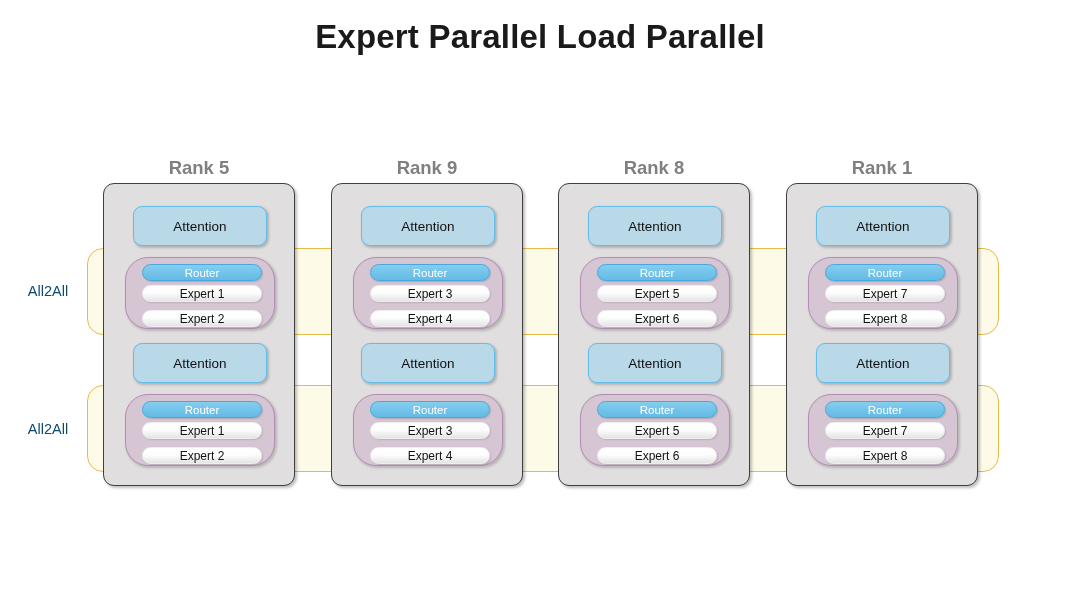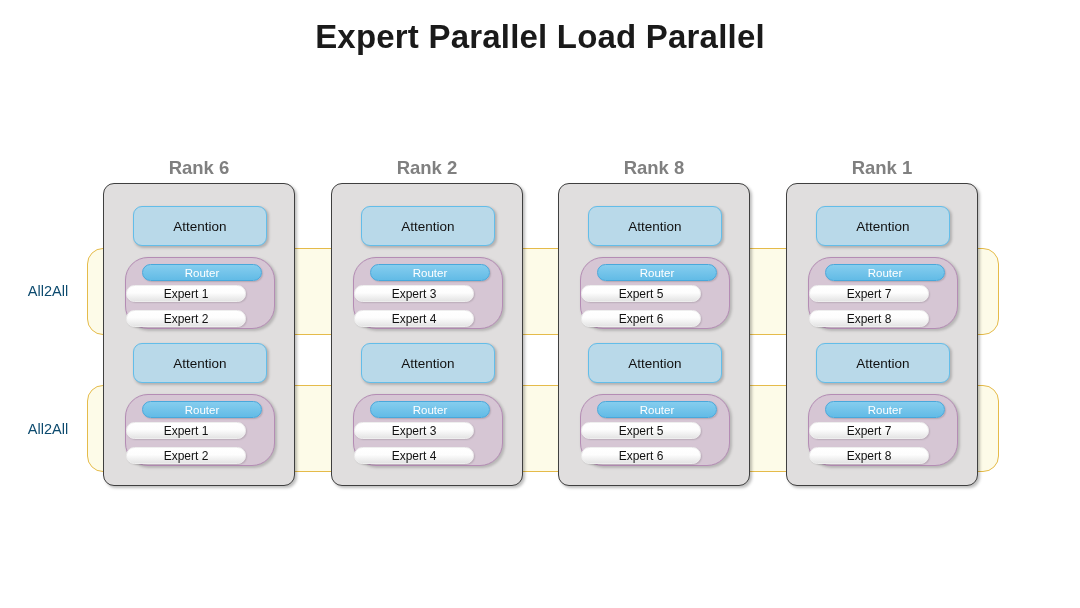--- a/index.html
+++ b/index.html
@@ -135,21 +135,21 @@
     display: flex;
     align-items: center;
     justify-content: center;
     font-size: 11.5px;
     color: #ffffff;
     box-shadow: 1px 1px 1.5px rgba(0,0,0,0.16);
   }
 
   .expert-pill {
     position: absolute;
-    left: 0;
+    left: 16px;
     width: 120px;
     height: 17px;
     box-sizing: border-box;
     background: linear-gradient(180deg, #ffffff 0%, #fdfdfd 45%, #e4e4e4 100%);
     border: 1px solid #eeeeee;
     border-radius: 9px;
     display: flex;
     align-items: center;
     justify-content: center;
     font-size: 12px;
@@ -163,37 +163,37 @@
 <body>
 
 <div id="page-title">Expert Parallel Load Parallel</div>
 
 <div class="a2a-band" id="a2a-band-0"></div>
 <div class="a2a-band" id="a2a-band-1"></div>
 
 <div class="a2a-label" id="a2a-label-0">All2All</div>
 <div class="a2a-label" id="a2a-label-1">All2All</div>
 
-<div class="rank-label col-0">Rank 6</div>
+<div class="rank-label col-0">Rank 5</div>
 <div class="rank-column col-0">
   <div class="attention-box attention-0">Attention</div>
   <div class="moe-group moe-0">
     <div class="router-pill">Router</div>
     <div class="expert-pill expert-0">Expert 1</div>
     <div class="expert-pill expert-1">Expert 2</div>
   </div>
   <div class="attention-box attention-1">Attention</div>
   <div class="moe-group moe-1">
     <div class="router-pill">Router</div>
     <div class="expert-pill expert-0">Expert 1</div>
     <div class="expert-pill expert-1">Expert 2</div>
   </div>
 </div>
 
-<div class="rank-label col-1">Rank 2</div>
+<div class="rank-label col-1">Rank 9</div>
 <div class="rank-column col-1">
   <div class="attention-box attention-0">Attention</div>
   <div class="moe-group moe-0">
     <div class="router-pill">Router</div>
     <div class="expert-pill expert-0">Expert 3</div>
     <div class="expert-pill expert-1">Expert 4</div>
   </div>
   <div class="attention-box attention-1">Attention</div>
   <div class="moe-group moe-1">
     <div class="router-pill">Router</div>

